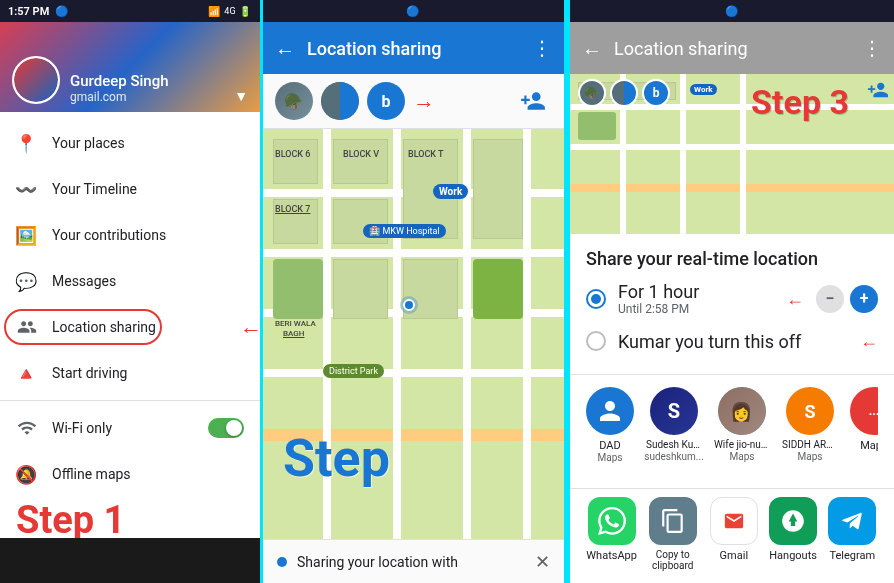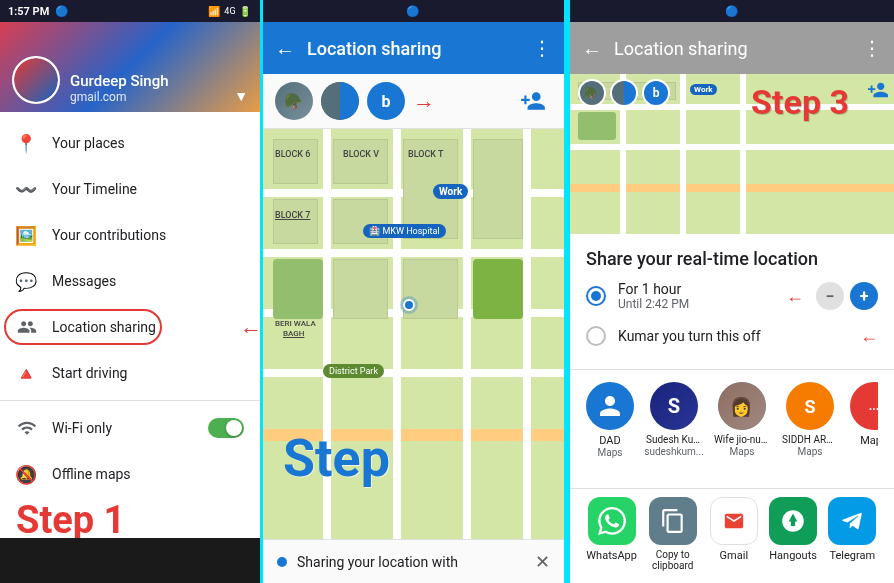--- a/index.html
+++ b/index.html
@@ -400,21 +400,21 @@
       height: 10px;
       border-radius: 50%;
       background: #1976d2;
     }
 
     .share-option-text {
       flex: 1;
     }
 
     .share-option-main {
-      font-size: 14px;
+      font-size: 18px;
       color: #202124;
     }
 
     .share-option-sub {
       font-size: 12px;
       color: #5f6368;
     }
 
     .duration-controls {
       display: flex;
@@ -685,21 +685,21 @@
     <div class="map-park" style="top:130px;left:10px;width:50px;height:60px;"></div>
     <div class="map-block" style="top:130px;left:70px;width:55px;height:60px;"></div>
     <div class="map-block" style="top:10px;left:140px;width:55px;height:100px;"></div>
     <div class="map-block" style="top:10px;left:210px;width:50px;height:100px;"></div>
     <div class="map-block" style="top:130px;left:140px;width:55px;height:60px;"></div>
     <div class="map-park" style="top:130px;left:210px;width:50px;height:60px;background:#7cb342;"></div>
 
     <div class="map-label" style="top:20px;left:12px;">BLOCK 6</div>
     <div class="map-label" style="top:20px;left:80px;">BLOCK V</div>
     <div class="map-label" style="top:20px;left:145px;">BLOCK T</div>
-    <div class="map-label" style="top:81px;left:12px;text-decoration:underline;">BLOCK 7</div>
+    <div class="map-label" style="top:75px;left:12px;text-decoration:underline;">BLOCK 7</div>
     <div class="map-label" style="top:190px;left:12px;font-size:8px;">BERI WALA</div>
     <div class="map-label" style="top:200px;left:20px;font-size:8px;text-decoration:underline;">BAGH</div>
 
     <div style="position:absolute;top:55px;left:170px;">
       <div style="background:#1565c0;color:#fff;padding:2px 6px;border-radius:12px;font-size:10px;font-weight:bold;white-space:nowrap;">Work</div>
     </div>
 
     <div style="position:absolute;top:95px;left:100px;">
       <div style="background:#1565c0;color:#fff;padding:2px 6px;border-radius:12px;font-size:9px;white-space:nowrap;">🏥 MKW Hospital</div>
     </div>
@@ -770,21 +770,21 @@
 
   <div class="panel3-share-section">
     <div class="share-title">Share your real-time location</div>
 
     <div class="share-option">
       <div class="radio-outer selected">
         <div class="radio-inner"></div>
       </div>
       <div class="share-option-text">
         <div class="share-option-main">For 1 hour</div>
-        <div class="share-option-sub">Until 2:42 PM</div>
+        <div class="share-option-sub">Until 2:58 PM</div>
       </div>
 
       <span style="color:#e53935;font-size:18px;font-weight:bold;margin-right:4px;">←</span>
       <div class="duration-controls">
         <div class="dur-btn dur-btn-minus">−</div>
         <div style="width:6px;"></div>
         <div class="dur-btn dur-btn-plus">+</div>
       </div>
     </div>
 

